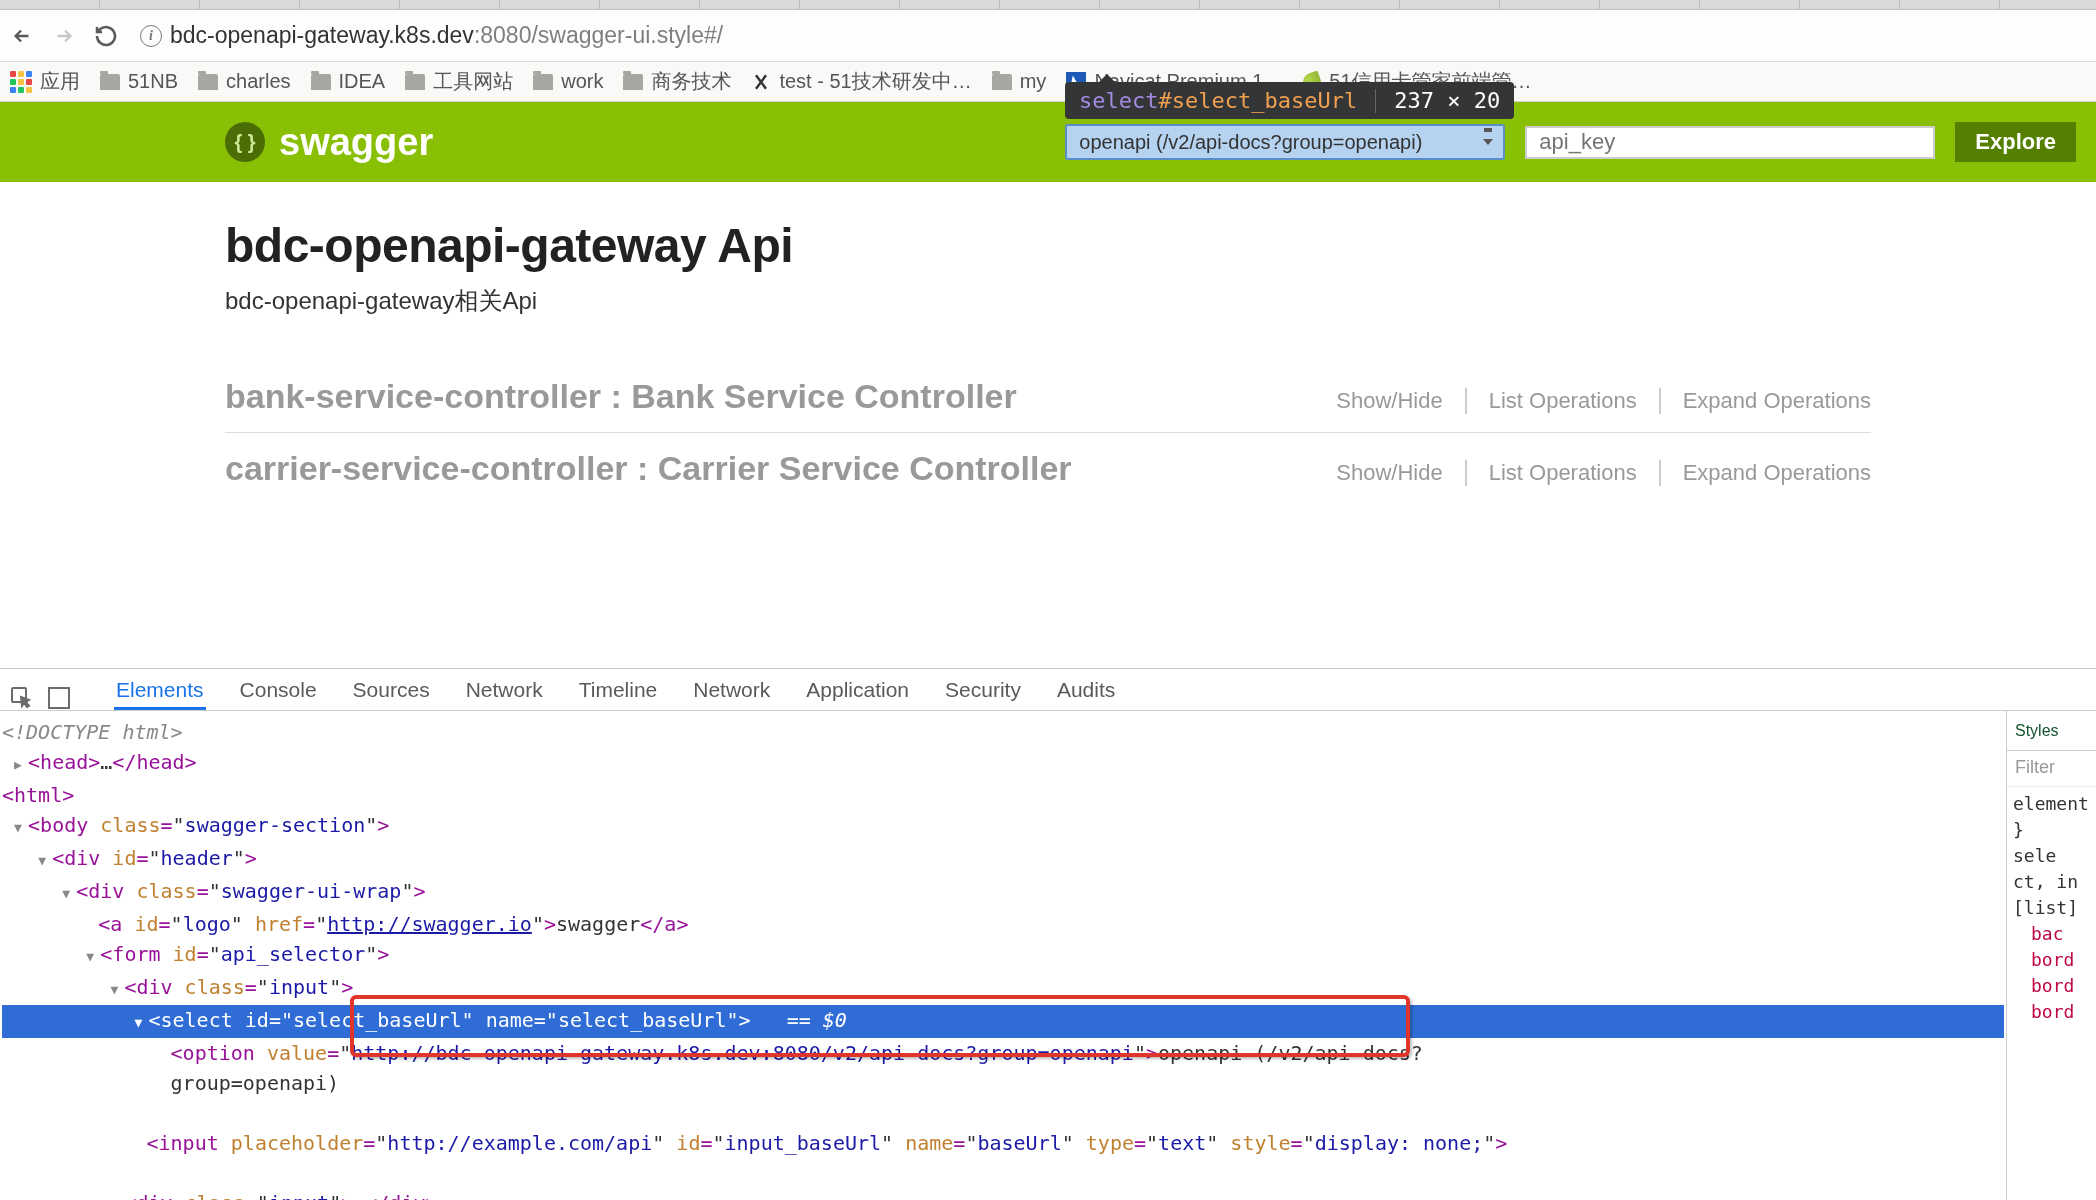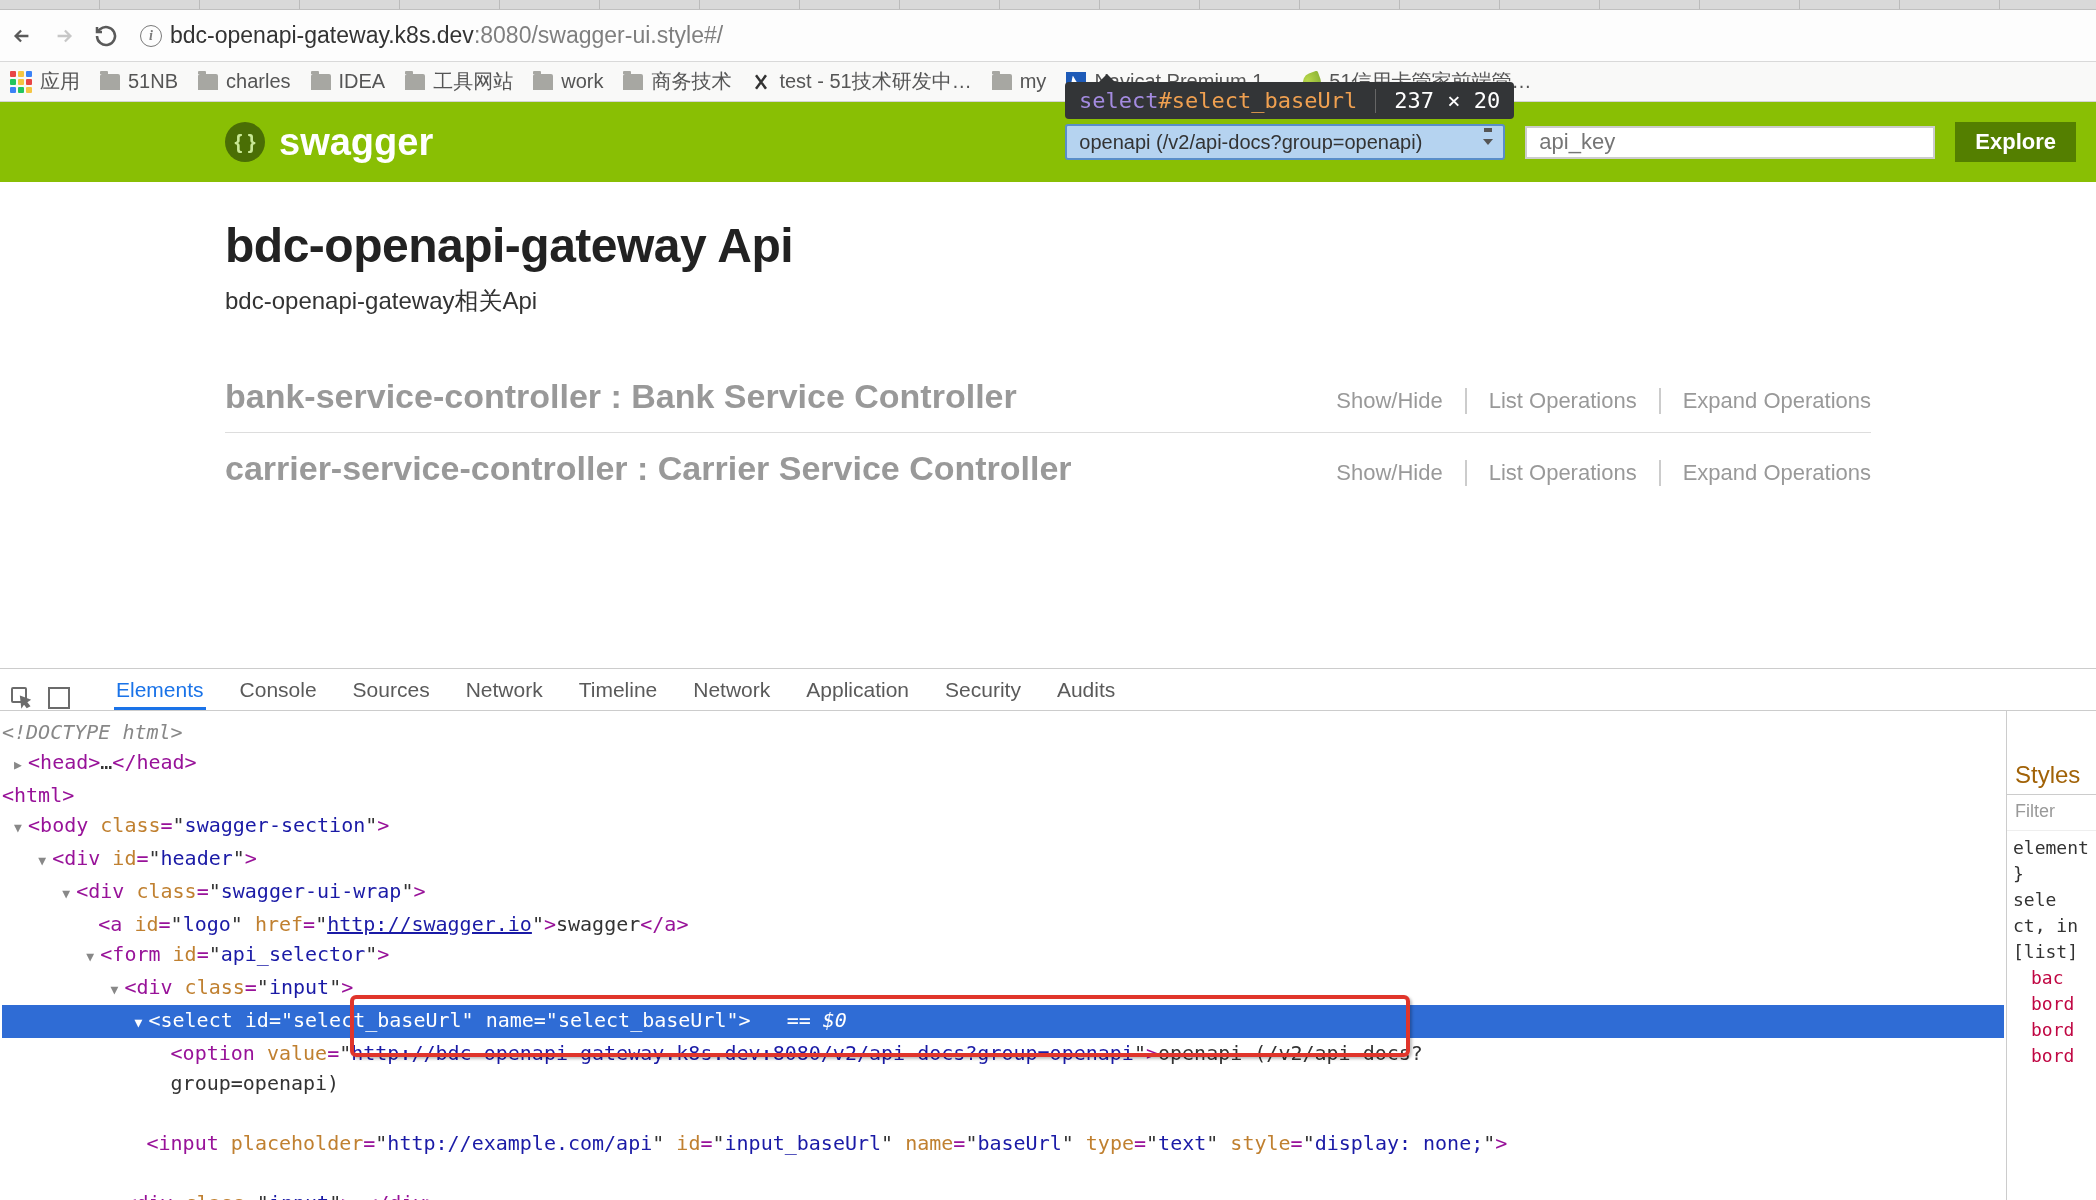--- a/index.html
+++ b/index.html
@@ -86,21 +86,21 @@
 .tri.closed::before { content:'▶'; font-size:13px; }
 .dots { color:#333; }
 .eq-var { color:#888; font-style:italic; }
 
 .line-selected { background:#2f6cd5; color:#fff; }
 .line-selected .tk-tag, .line-selected .tk-attr, .line-selected .tk-val, .line-selected .tri, .line-selected .eq-var { color:#fff; }
 
 .red-box { position:absolute; border:4.5px solid #e0352b; border-radius:6px; pointer-events:none; box-shadow: 2px 2px 3px rgba(0,0,0,0.25); }
 
 .styles-panel { width:90px; border-left:1px solid #ccc; display:flex; flex-direction:column; font-family:-apple-system,sans-serif; }
-.styles-tabs { height:40px; border-bottom:1px solid #ccc; display:flex; align-items:center; padding:0 8px; font-size:24px; color:#a16207;margin-top:44px; }
+.styles-tabs { height:40px; border-bottom:1px solid #ccc; display:flex; align-items:center; padding:0 8px; font-size:16px; color:#14532d; }
 .styles-filter { height:36px; border-bottom:1px solid #eee; padding:6px 8px; font-size:18px; color:#999; }
 .styles-content { padding:4px 6px; font-family:Menlo,monospace; font-size:18px; line-height:26px; color:#333; overflow:hidden; }
 .styles-content .sel { color:#333; }
 .styles-content .prop { color:#c00743; padding-left:18px; }
 </style>
 </head>
 <body>
 
 <div class="tab-strip">
   <div class="tab"></div>

